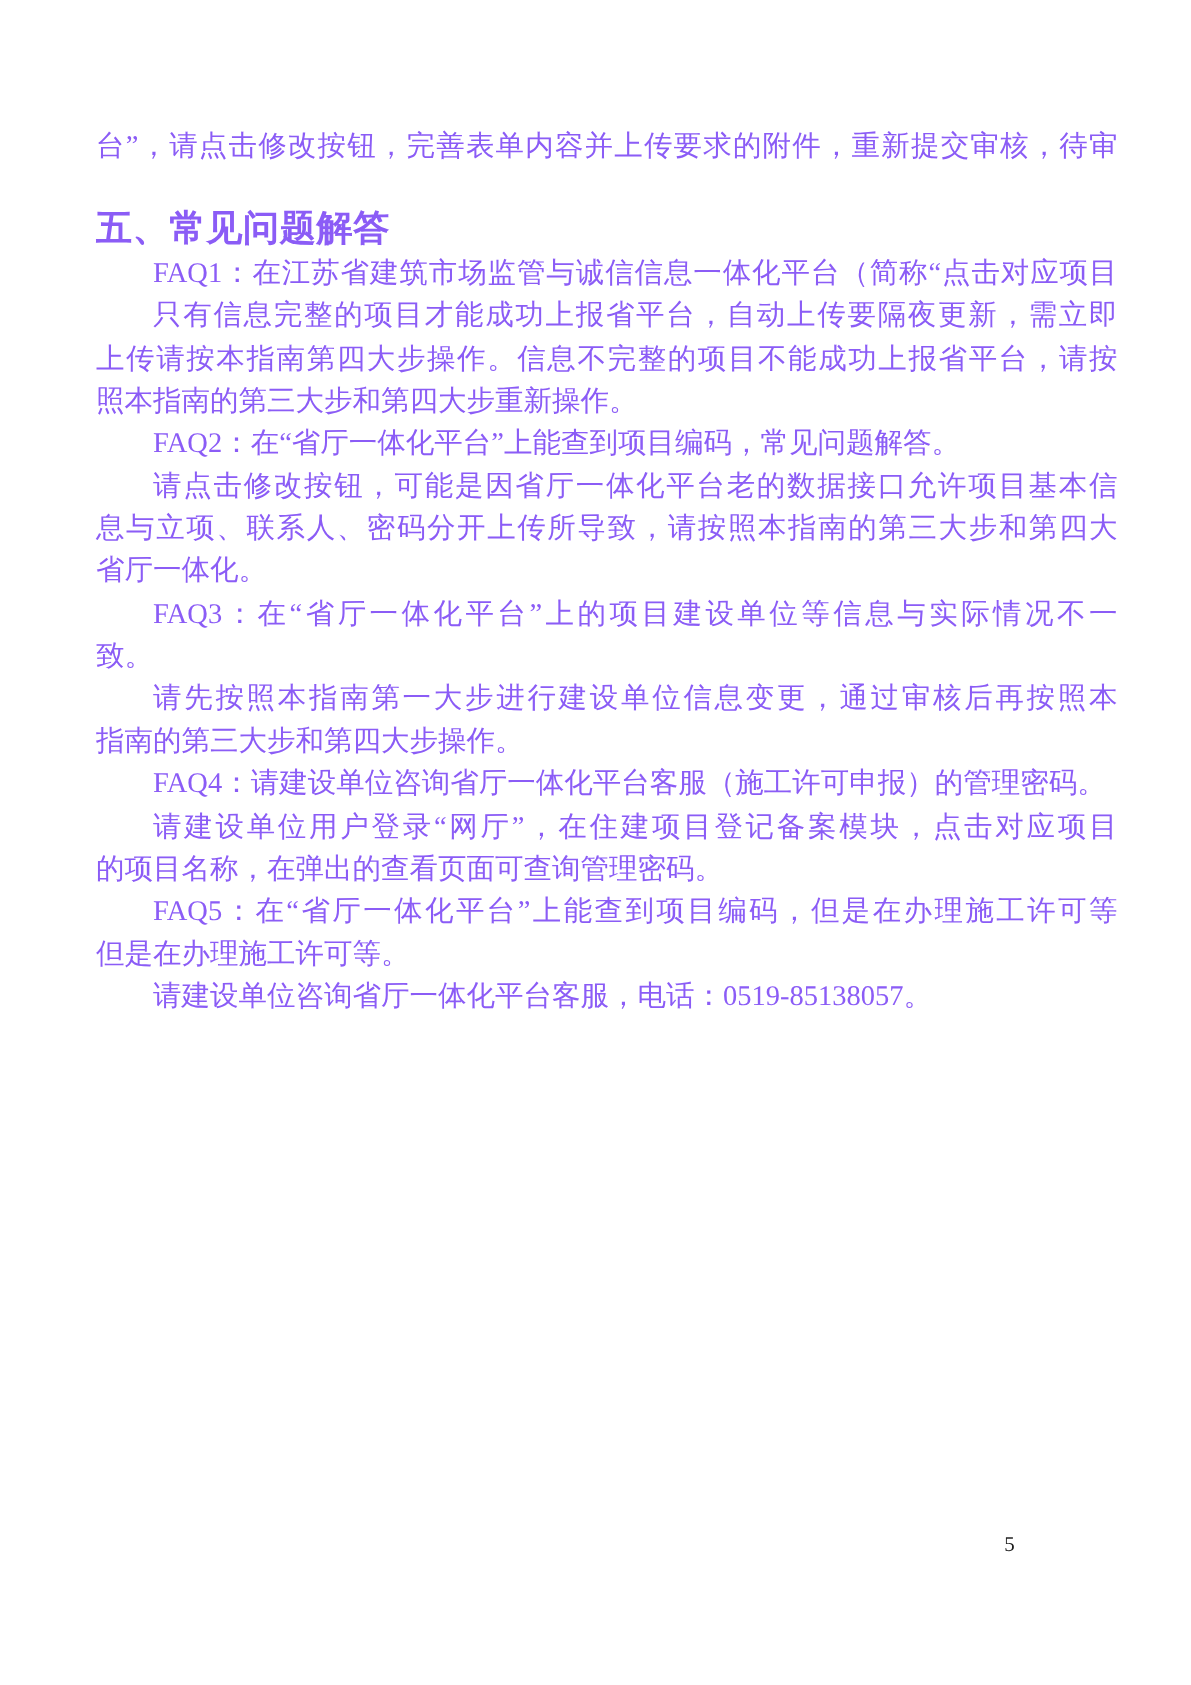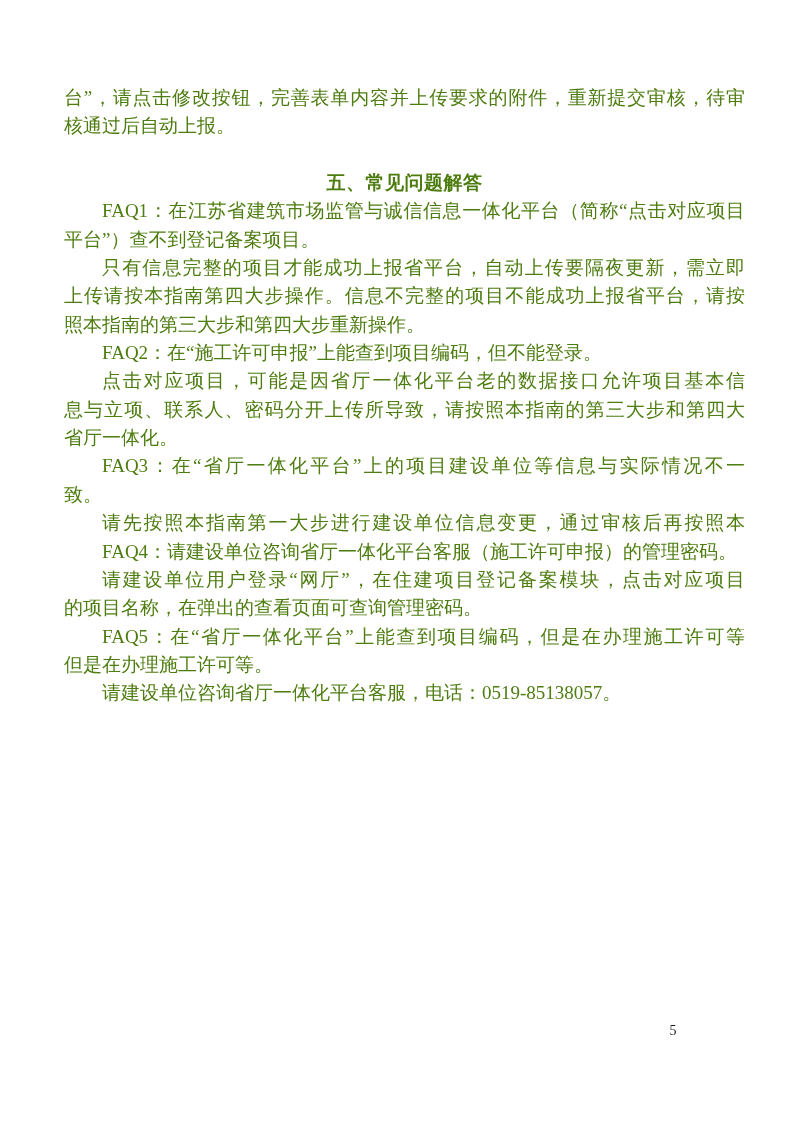--- a/index.html
+++ b/index.html
@@ -16,79 +16,77 @@
   .page {
     position: absolute;
     inset: 0;
     background: #ffffff;
   }
   .content {
     position: absolute;
     left: 64px;
     top: 84px;
     width: 681px;
-    color: #4d7c0f;
+    color: #8b5cf6;
     font-family: "Liberation Serif", "DejaVu Serif", serif;
     font-size: 19px;
     line-height: 28.35px;
     text-align: left;
     word-break: break-all;
   }
   .line {
     min-height: 28.35px;
     white-space: nowrap;
   }
   .line.fill {
     white-space: normal;
     text-align: justify;
     text-align-last: justify;
   }
   .line.indent {
     text-indent: 38px;
   }
   .line.heading {
-    font-family: Liberation Serif, serif;
+    font-family: Liberation Mono, monospace;
     font-weight: bold;
-    font-size: 19px;
+    font-size: 24px;
     letter-spacing: 0.5px;
-    text-align: center;
   }
   .page-number {
     position: absolute;
     left: 662px;
     top: 1021px;
     width: 22px;
     text-align: center;
     color: #1c1c1c;
     font-family: "Liberation Serif", "DejaVu Serif", serif;
     font-size: 14px;
     line-height: 20px;
   }
 </style>
 </head>
 <body>
 
 <div class="page">
   <div class="content" id="content">
       <div class="line fill">台”，请点击修改按钮，完善表单内容并上传要求的附件，重新提交审核，待审</div>
-      <div class="line">核通过后自动上报。</div>
       <div class="line">&nbsp;</div>
       <div class="line heading">五、常见问题解答</div>
       <div class="line indent fill">FAQ1：在江苏省建筑市场监管与诚信信息一体化平台（简称“点击对应项目</div>
-      <div class="line">平台”）查不到登记备案项目。</div>
       <div class="line indent fill">只有信息完整的项目才能成功上报省平台，自动上传要隔夜更新，需立即</div>
       <div class="line fill">上传请按本指南第四大步操作。信息不完整的项目不能成功上报省平台，请按</div>
       <div class="line">照本指南的第三大步和第四大步重新操作。</div>
-      <div class="line indent">FAQ2：在“施工许可申报”上能查到项目编码，但不能登录。</div>
-      <div class="line indent fill">点击对应项目，可能是因省厅一体化平台老的数据接口允许项目基本信</div>
+      <div class="line indent">FAQ2：在“省厅一体化平台”上能查到项目编码，常见问题解答。</div>
+      <div class="line indent fill">请点击修改按钮，可能是因省厅一体化平台老的数据接口允许项目基本信</div>
       <div class="line fill">息与立项、联系人、密码分开上传所导致，请按照本指南的第三大步和第四大</div>
       <div class="line">省厅一体化。</div>
       <div class="line indent fill">FAQ3：在“省厅一体化平台”上的项目建设单位等信息与实际情况不一</div>
       <div class="line">致。</div>
       <div class="line indent fill">请先按照本指南第一大步进行建设单位信息变更，通过审核后再按照本</div>
+      <div class="line">指南的第三大步和第四大步操作。</div>
       <div class="line indent">FAQ4：请建设单位咨询省厅一体化平台客服（施工许可申报）的管理密码。</div>
       <div class="line indent fill">请建设单位用户登录“网厅”，在住建项目登记备案模块，点击对应项目</div>
       <div class="line">的项目名称，在弹出的查看页面可查询管理密码。</div>
       <div class="line indent fill">FAQ5：在“省厅一体化平台”上能查到项目编码，但是在办理施工许可等</div>
       <div class="line">但是在办理施工许可等。</div>
       <div class="line indent">请建设单位咨询省厅一体化平台客服，电话：0519-85138057。</div>
     </div>
   <div class="page-number">5</div>
 </div>
 

